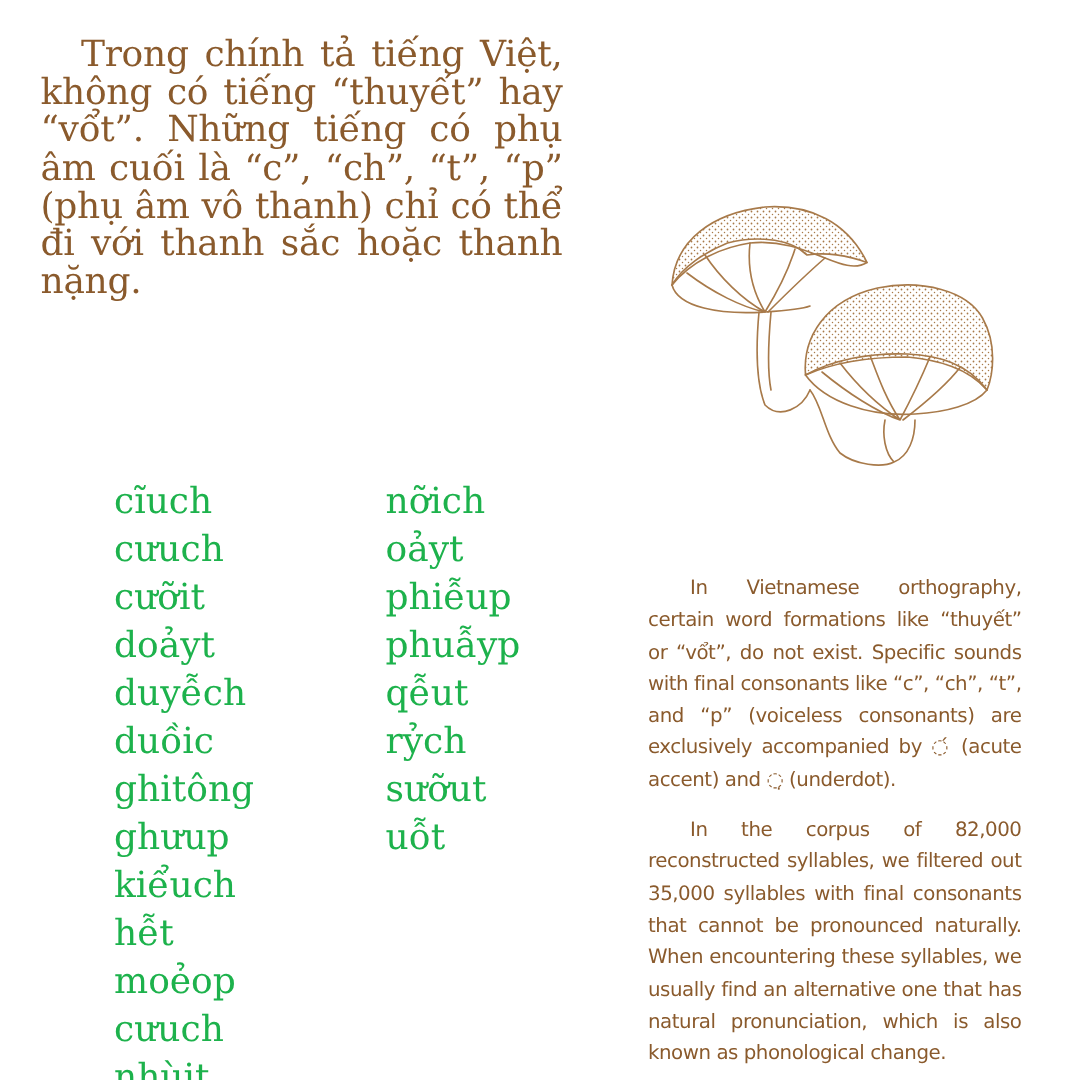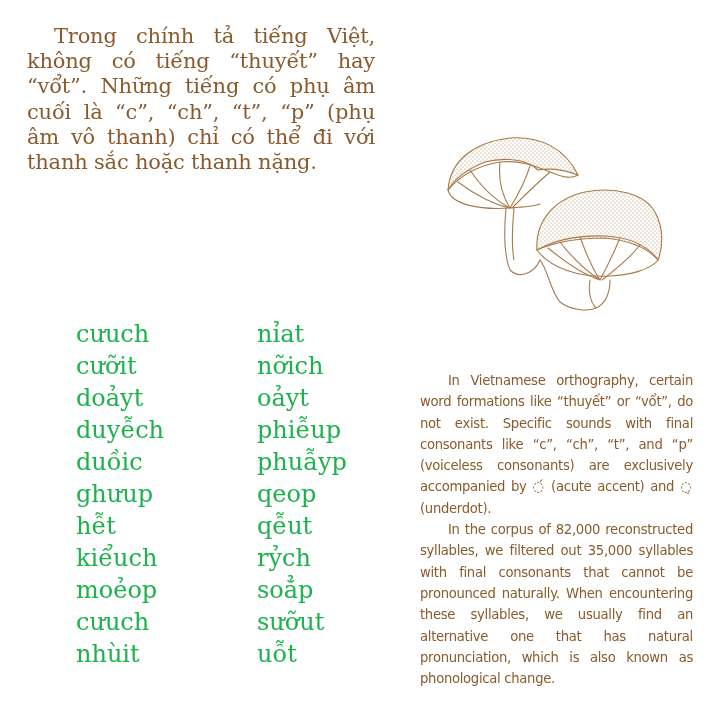--- a/index.html
+++ b/index.html
@@ -3,72 +3,71 @@
 <meta charset="utf-8">
 <style>
   html, body { margin: 0; padding: 0; }
   body {
     width: 720px; height: 720px; overflow: hidden;
     background: #ffffff; position: relative;
   }
   .vi-text {
     position: absolute; left: 27px; top: 24px; width: 348px;
     font-family: "DejaVu Serif", "Liberation Serif", serif;
-    font-size: 21px; line-height: 25.2px; color: #8a5a2c;
+    font-size: 24px; line-height: 25.2px; color: #8a5a2c;
     text-align: justify; letter-spacing: -0.2px;
   }
   .vi-text p { margin: 0; text-indent: 27px; }
   .words {
     position: absolute; left: 76px; top: 318px;
     font-family: "DejaVu Serif", "Liberation Serif", serif;
     font-size: 24px; line-height: 32px; color: #1db24c;
     display: flex;
   }
   .col { width: 181px; }
   .word { white-space: nowrap; }
   .en-text {
     position: absolute; left: 420px; top: 370px; width: 273px;
     font-family: "DejaVu Sans", "Liberation Sans", sans-serif;
     font-size: 13.2px; line-height: 21.3px; color: #8a5a2c;
     text-align: justify; letter-spacing: -0.3px;
   }
-  .en-text p { margin: 0; text-indent: 28px; }
+  .en-text p { margin: 12px; text-indent: 28px; }
   .illus { position: absolute; left: 440px; top: 120px; width: 230px; height: 195px; }
 </style>
 </head>
 <body>
 
 <div class="vi-text">
   <p>Trong chính tả tiếng Việt, không có tiếng “thuyết” hay “vổt”. Những tiếng có phụ âm cuối là “c”, “ch”, “t”, “p” (phụ âm vô thanh) chỉ có thể đi với thanh sắc hoặc thanh nặng.</p>
 </div>
 
 <div class="words">
   <div class="col">
+    <div class="word">cĩuch</div>
     <div class="word">cưuch</div>
     <div class="word">cưỡit</div>
     <div class="word">doảyt</div>
     <div class="word">duyễch</div>
     <div class="word">duồic</div>
+    <div class="word">ghitông</div>
     <div class="word">ghưup</div>
+    <div class="word">kiểuch</div>
     <div class="word">hễt</div>
-    <div class="word">kiểuch</div>
     <div class="word">moẻop</div>
     <div class="word">cưuch</div>
     <div class="word">nhùit</div>
   </div>
   <div class="col">
-    <div class="word">nỉat</div>
     <div class="word">nỡich</div>
     <div class="word">oảyt</div>
     <div class="word">phiễup</div>
     <div class="word">phuẫyp</div>
-    <div class="word">qeop</div>
     <div class="word">qễut</div>
     <div class="word">rỷch</div>
-    <div class="word">soẳp</div>
     <div class="word">sưỡut</div>
     <div class="word">uỗt</div>
   </div>
 </div>
 
 <svg class="illus" viewBox="0 0 230 195">
   <defs>
     <pattern id="stipple" width="4" height="4" patternUnits="userSpaceOnUse">
       <circle cx="1" cy="1" r="0.6" fill="#a87a4a"></circle>
       <circle cx="3" cy="3" r="0.5" fill="#a87a4a"></circle>

